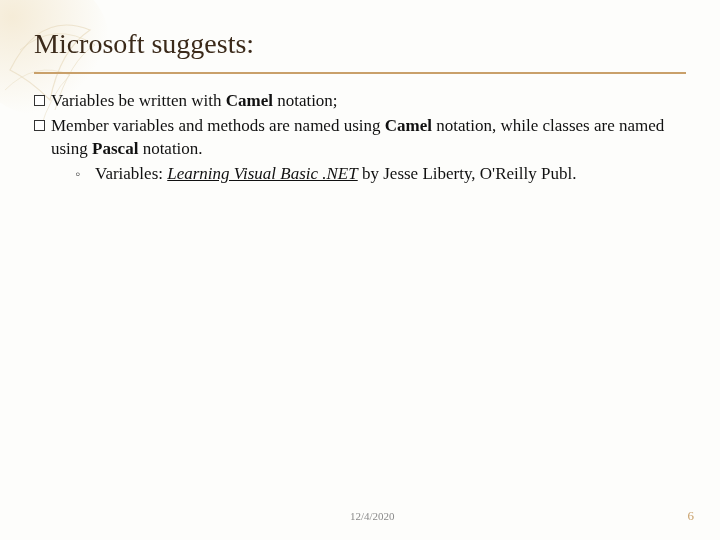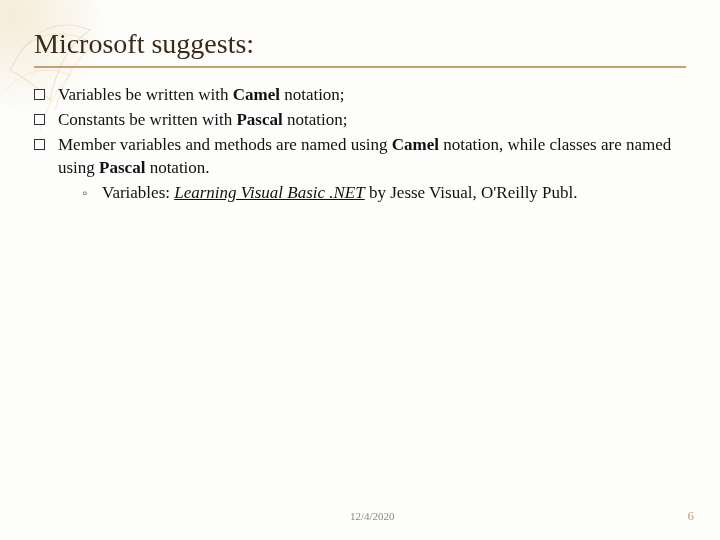--- a/index.html
+++ b/index.html
@@ -19,38 +19,37 @@
   }
   .content {
     position: relative;
     z-index: 1;
     padding: 28px 34px 0 34px;
   }
   .title {
     font-size: 28px;
     color: #3b2a1a;
     font-weight: normal;
-    margin-bottom: 6px;
+    margin-bottom: 12px;
   }
   .underline {
     height: 2px;
     background: #c9a06a;
     width: 652px;
     margin-bottom: 16px;
   }
   .bullets {
     font-size: 17px;
     color: #111;
     line-height: 1.35;
   }
   .bullet-row {
     display: flex;
     align-items: flex-start;
     margin-bottom: 2px;
-    gap: 7px;
   }
   .bullet-box {
     width: 11px; height: 11px;
     border: 1px solid #333;
     flex: 0 0 11px;
     margin-top: 5px;
     margin-right: 6px;
     background: #fff;
   }
   .bullet-text { flex: 1; }
@@ -117,35 +116,29 @@
 
   <div class="bullets">
 
     <div class="bullet-row">
       <div class="bullet-box"></div>
       <div class="bullet-text">
         <span>Variables be written with </span><span class="b">Camel</span><span> notation;</span>
       </div>
     </div>
 
-    <div class="bullet-row">
-      <div class="bullet-box"></div>
-      <div class="bullet-text">
-        <span>Constants be written with </span><span class="b">Pascal</span><span> notation;</span>
-      </div>
-    </div>
 
     <div class="bullet-row">
       <div class="bullet-box"></div>
       <div class="bullet-text">
         <span>Member variables and methods are named using </span><span class="b">Camel</span><span> notation, while classes are named using </span><span class="b">Pascal</span><span> notation.</span>
         <div class="sub-row">
           <div class="sub-bullet">◦</div>
           <div class="sub-text">
-            <span>Variables: </span><span class="i">Learning Visual Basic .NET</span><span> by Jesse Visual, O'Reilly Publ.</span>
+            <span>Variables: </span><span class="i">Learning Visual Basic .NET</span><span> by Jesse Liberty, O'Reilly Publ.</span>
           </div>
         </div>
       </div>
     </div>
 
   </div>
 </div>
 
 <div class="footer">
   <span class="footer-date">12/4/2020</span>

